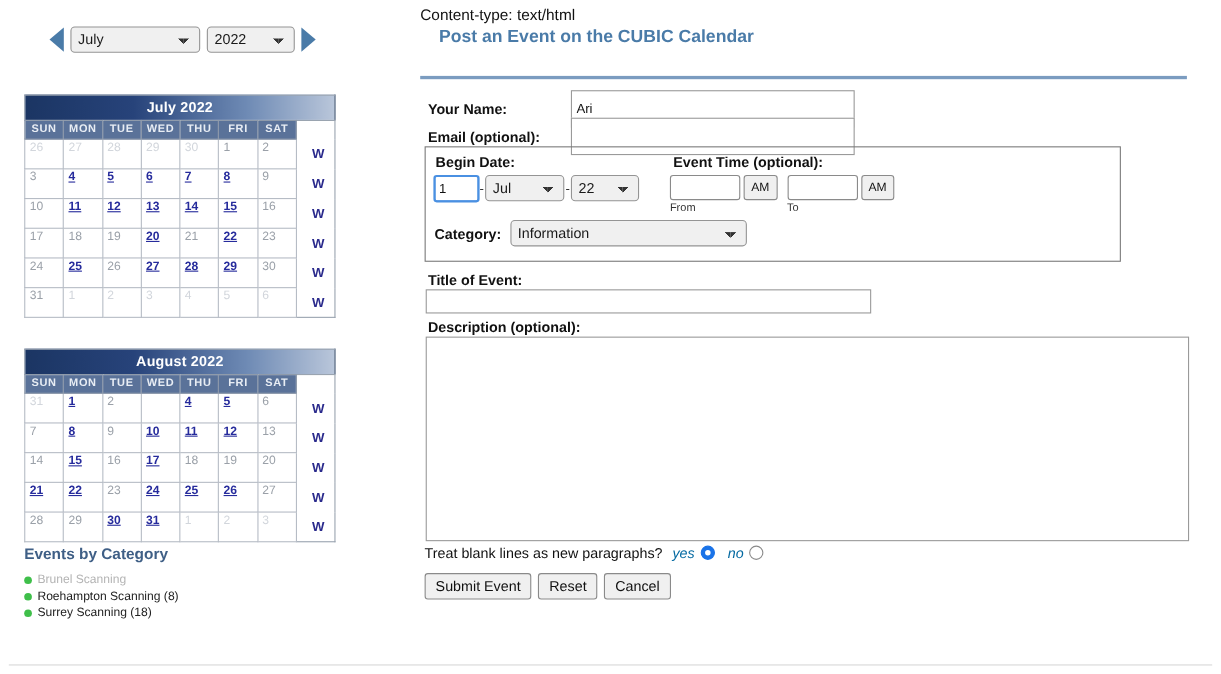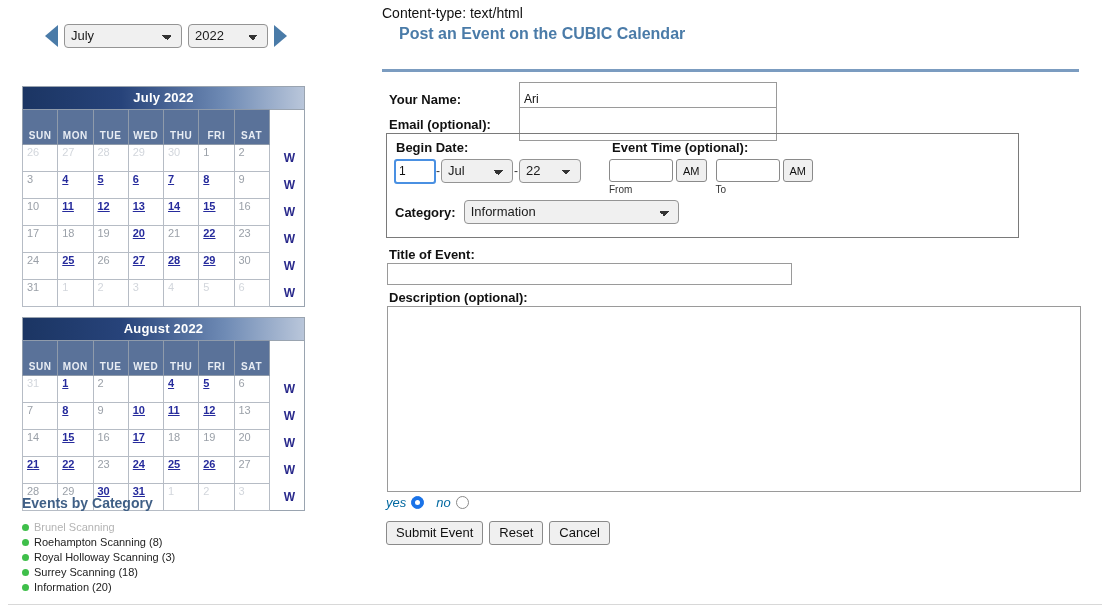--- a/index.html
+++ b/index.html
@@ -103,21 +103,21 @@
     border-bottom: none;
     letter-spacing: 0.2px;
   }
   table.calendar th.dow {
     background: #5a7299;
     color: #e8edf4;
     font-size: 10px;
     font-weight: bold;
     letter-spacing: 0.6px;
     text-align: center;
-    padding: 20px 0 3px;
+    padding: 2px 0 3px;
     border: 1px solid #8f9bab;
   }
   table.calendar td.day {
     width: 40px;
     height: 27px;
     vertical-align: top;
     padding: 1px 0 0 4px;
     font-size: 11px;
     border: 1px solid #b6bcc5;
     background: #fff;
@@ -549,29 +549,21 @@
           <li class="cat-muted">
             <span class="cat-dot" style="background: rgb(63, 191, 74);"></span>
             <span class="cat-label">Brunel Scanning</span>
           </li>
           <li>
             <span class="cat-dot" style="background: rgb(63, 191, 74);"></span>
             <span class="cat-label">Roehampton Scanning (8)</span>
           </li>
           <li>
             <span class="cat-dot" style="background: rgb(63, 191, 74);"></span>
-            <span class="cat-label">Royal Holloway Scanning (3)</span>
-          </li>
-          <li>
-            <span class="cat-dot" style="background: rgb(63, 191, 74);"></span>
             <span class="cat-label">Surrey Scanning (18)</span>
-          </li>
-          <li>
-            <span class="cat-dot" style="background: rgb(63, 191, 74);"></span>
-            <span class="cat-label">Information (20)</span>
           </li>
         </ul>
     </div>
   </div>
 
   <div id="form-panel">
 
     <div id="content-type">Content-type: text/html</div>
     <div id="page-title">Post an Event on the CUBIC Calendar</div>
     <div id="form-rule"></div>
@@ -627,20 +619,21 @@
       </div>
     </div>
 
     <span class="lbl" id="title-label">Title of Event:</span>
     <input class="fld" id="title-input" type="text" value="" style="">
 
     <span class="lbl" id="desc-label">Description (optional):</span>
     <textarea id="desc-textarea" style=""></textarea>
 
     <div id="para-row">
+      <span id="para-question">Treat blank lines as new paragraphs?</span>
       <span class="radio-opt">
         <span class="rlabel">yes</span>
         <span class="radio checked"></span>
       </span>
       <span class="radio-opt">
         <span class="rlabel">no</span>
         <span class="radio"></span>
       </span>
     </div>
 

